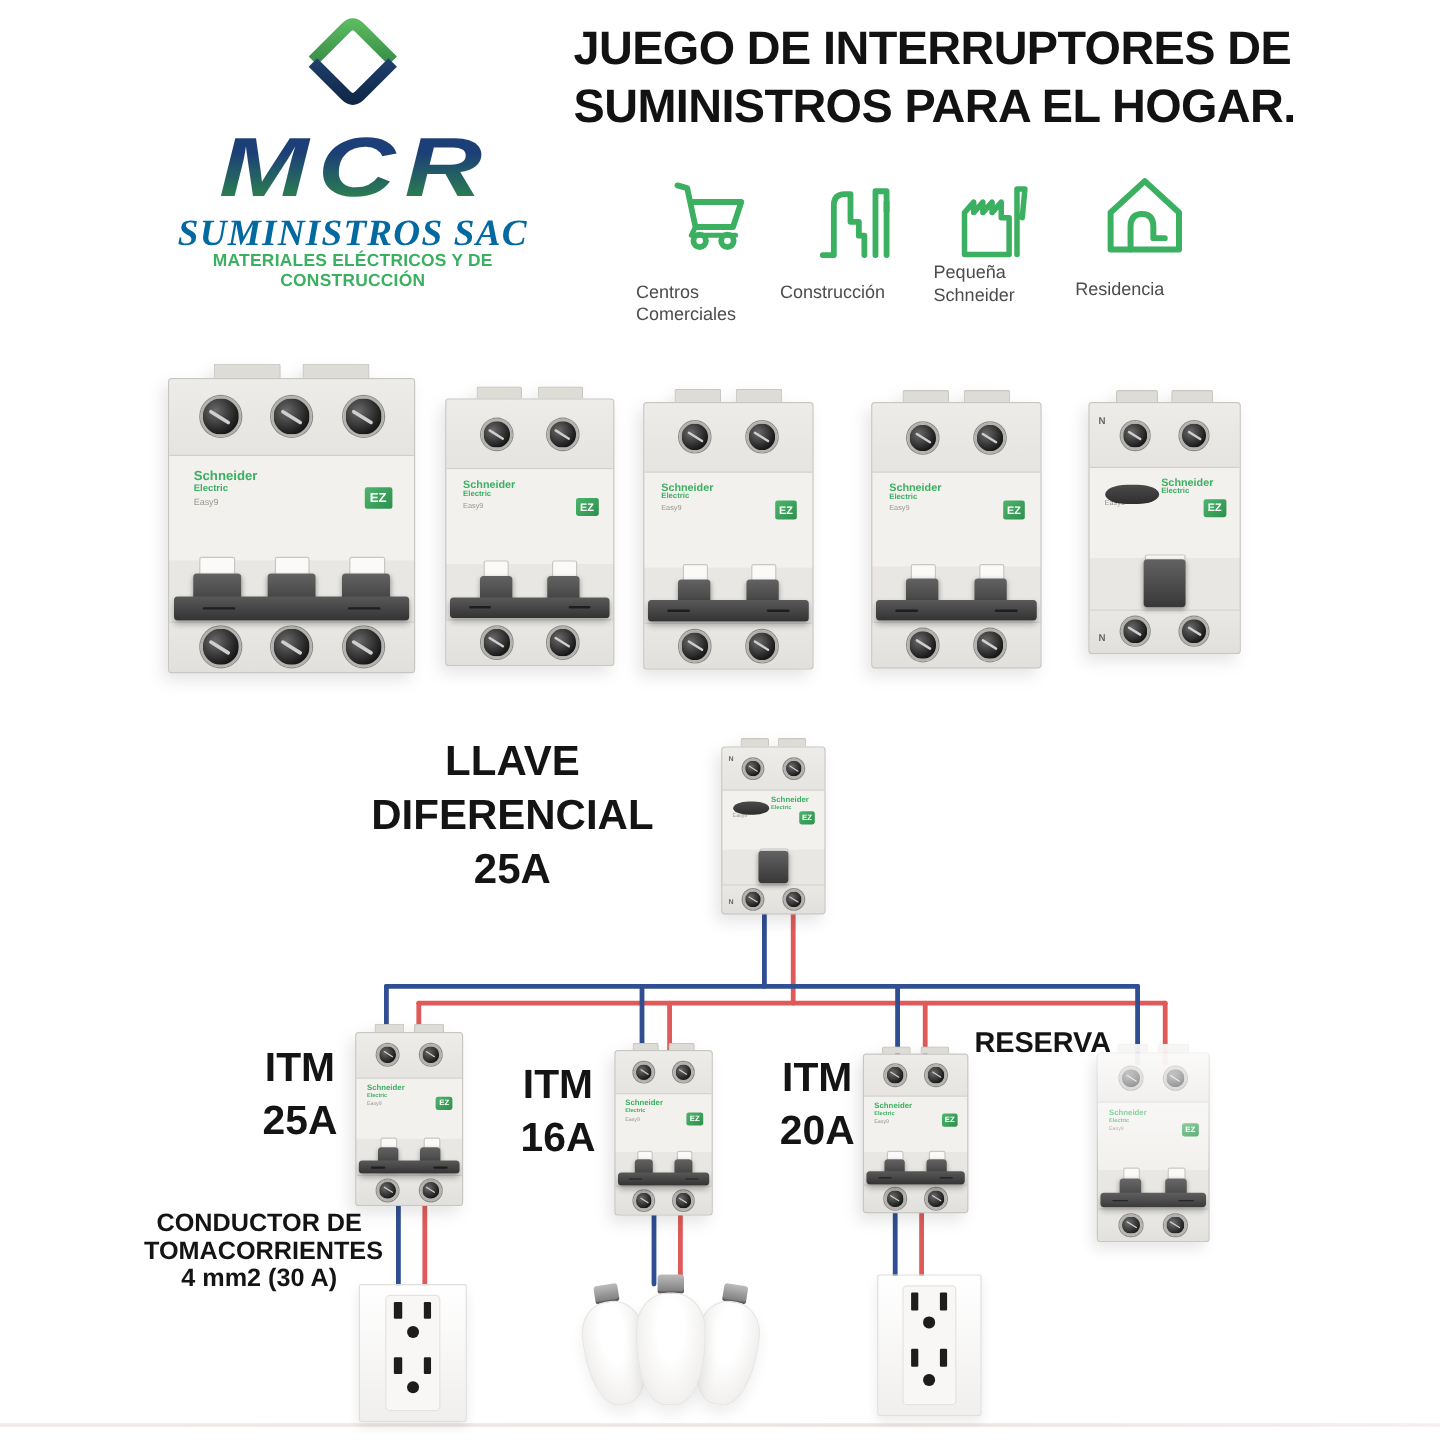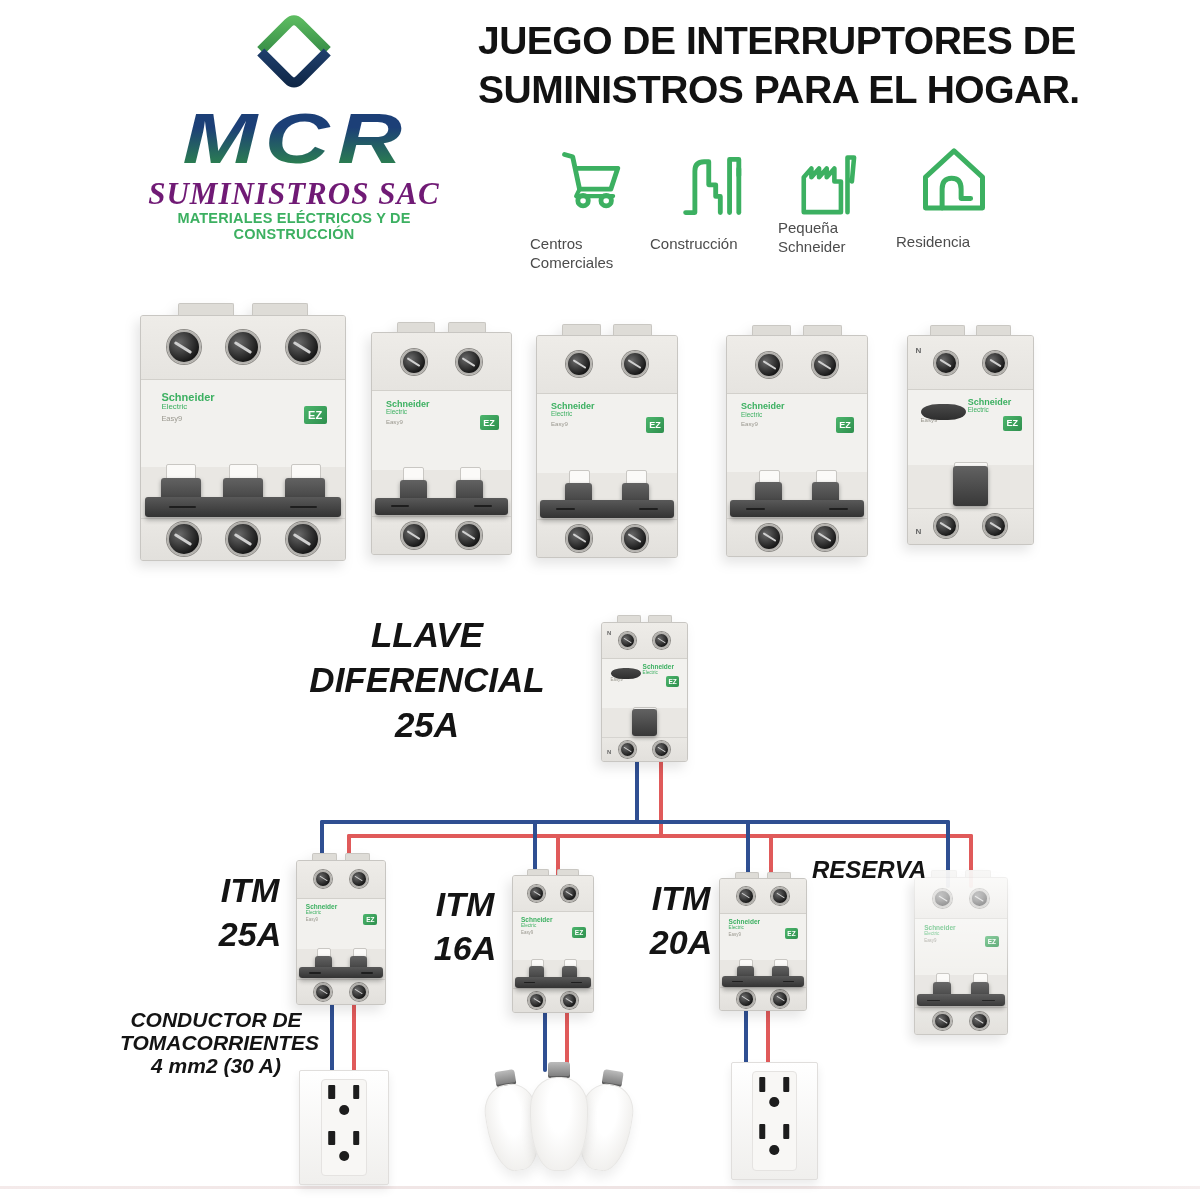--- a/index.html
+++ b/index.html
@@ -8,21 +8,21 @@
 
   
   .logo-mark{position:absolute;left:246px;top:8px;width:96px;height:98px;}
   .logo-name{position:absolute;left:140px;top:100px;width:312px;height:78px;
     font-weight:bold;font-style:italic;font-size:70px;text-align:center;letter-spacing:6px;
     background:linear-gradient(180deg,var(--logo-navy,#1c3f77) 35%,var(--logo-green,#2f8f46) 95%);
     -webkit-background-clip:text;background-clip:text;color:transparent;
     transform:scaleX(1.28);transform-origin:center;line-height:78px;}
   .logo-sub{position:absolute;left:132px;top:176px;width:324px;text-align:center;
     font-family:"Liberation Serif",serif;font-style:italic;font-weight:bold;
-    font-size:31px;color:#701a75;letter-spacing:1px;}
+    font-size:31px;color:#0369a1;letter-spacing:1px;}
   .logo-tag{position:absolute;left:134px;top:210px;width:320px;text-align:center;
     font-size:14.5px;font-weight:bold;color:var(--brand-green,#3cb061);letter-spacing:.2px;}
 
   
   .main-title{position:absolute;left:478px;top:16px;width:618px;
     font-size:39px;font-weight:bold;color:var(--title-text,#121212);line-height:49px;letter-spacing:-.5px;}
 
   
   .seg-icon{position:absolute;}
   .seg-icon svg{display:block;}
@@ -48,21 +48,21 @@
   .br-mid{height:36%;background:#f2f1ee;position:relative;padding:6% 8% 0 10%;box-sizing:border-box;}
   .br-handles{height:21%;position:relative;}
   .br-lower{height:17%;background:linear-gradient(180deg,#eae8e4,#e2e0dc);border-top:1px solid #d6d4d0;}
   .screws{display:flex;justify-content:space-evenly;align-items:center;height:100%;}
   .screw{width:16%;max-width:30px;aspect-ratio:1;border-radius:50%;
     background:radial-gradient(circle at 35% 35%,#6a6a6a,#181818 72%);
     border:2px solid #b4b2ae;box-shadow:0 0 0 1px #8e8c88;position:relative;}
   .screw::after{content:"";position:absolute;left:16%;top:45%;width:66%;height:10%;
     background:#cfcfcf;transform:rotate(32deg);border-radius:2px;}
   .b-name{color:var(--brand-green,#3cb061);font-weight:bold;font-size:1em;line-height:1.05;}
-  .b-sub{color:var(--brand-green,#3cb061);font-size:.72em;line-height:1;}
+  .b-sub{color:var(--brand-green,#3cb061);font-size:.72em;line-height:1;font-weight:bold;}
   .b-series{color:#9a988f;font-size:.68em;margin-top:.35em;}
   .b-badge{position:absolute;right:9%;top:30%;min-width:1.9em;height:1.7em;padding:0 .1em;
     background:linear-gradient(135deg,#4cb56c,#2e8f4d);color:#fff;font-weight:bold;font-size:1em;
     display:flex;align-items:center;justify-content:center;border-radius:2px;}
   .b-test{display:none;}
   .t-rccb .b-test{display:block;position:absolute;left:10%;top:18%;width:36%;height:22%;
     background:linear-gradient(180deg,#4a4a4a,#2e2e2e);border-radius:45%/55%;}
   .t-rccb .b-name,.t-rccb .b-sub{margin-left:46%;}
   .t-rccb .b-badge{top:34%;}
   .n-top,.n-bot{display:none;}
@@ -82,21 +82,21 @@
     background:linear-gradient(180deg,#595959,#333);border-radius:3px;
     box-shadow:0 3px 5px rgba(0,0,0,.3);z-index:2;}
   .tie::before,.tie::after{content:"";position:absolute;top:45%;width:14%;height:12%;
     background:#1e1e1e;border-radius:2px;}
   .tie::before{left:12%;} .tie::after{right:12%;}
   .faded{opacity:.96;}
   .faded::after{content:"";position:absolute;inset:0;z-index:5;
     background:linear-gradient(180deg,rgba(255,255,255,.78),rgba(255,255,255,.25) 45%,rgba(255,255,255,0) 62%);}
 
   
-  .diag-label{position:absolute;z-index:4;font-weight:bold;color:#141414;text-align:center;font-style:italic;}
+  .diag-label{position:absolute;z-index:4;font-weight:bold;color:#141414;text-align:center;}
   .lbl-llave{left:262px;top:612px;width:330px;font-size:35px;line-height:45px;}
   .lbl-itm1{left:194px;top:868px;width:112px;font-size:34px;line-height:44px;}
   .lbl-itm2{left:410px;top:882px;width:110px;font-size:34px;line-height:44px;}
   .lbl-itm3{left:626px;top:876px;width:110px;font-size:34px;line-height:44px;}
   .lbl-reserva{left:812px;top:856px;width:110px;font-size:24px;line-height:28px;}
   .lbl-conductor{left:120px;top:1008px;width:192px;font-size:21px;line-height:23px;}
 
   
   .outlet{position:absolute;z-index:3;background:linear-gradient(180deg,#fff,#f0efed);
     border:1px solid #e0dedc;border-radius:2px;box-shadow:0 5px 10px rgba(0,0,0,.08);}

